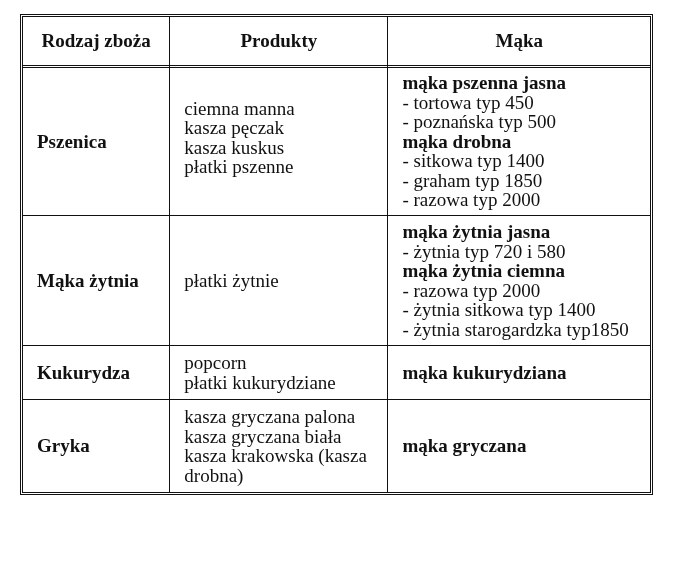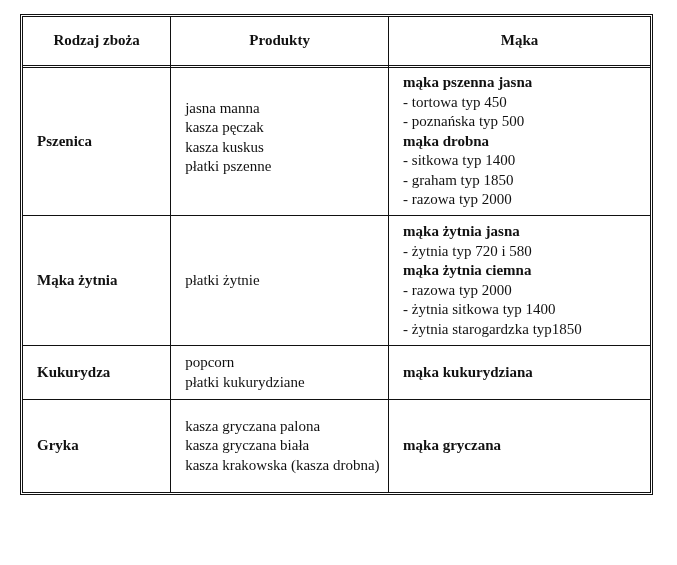--- a/index.html
+++ b/index.html
@@ -5,21 +5,21 @@
     html, body { margin: 0; padding: 0; background: #ffffff; }
     body { width: 677px; height: 565px; position: relative; overflow: hidden;
       font-family: "Liberation Serif", "DejaVu Serif", serif; color: #111; }
     table.grain {
       position: absolute; left: 20px; top: 14px;
       width: 633px; border-collapse: separate; border-spacing: 0;
       border: 3px double #111;
     }
     table.grain td, table.grain th {
       border-right: 1px solid #111; border-bottom: 1px solid #111;
-      vertical-align: middle; font-size: 15px; line-height: 19.5px;
+      vertical-align: middle; font-size: 19px; line-height: 19.5px;
       padding: 0 0 0 14px; text-align: left;
     }
     table.grain tr td:last-child, table.grain tr th:last-child { border-right: none; }
     table.grain tr:last-child td { border-bottom: none; }
     table.grain thead th { height: 48px; text-align: center; padding: 0; font-weight: bold;
       border-bottom: 3px double #111; }
     col.c1 { width: 150px; } col.c2 { width: 220px; } col.c3 { width: 263px; }
     td.grain-name { font-weight: bold; padding-left: 24px; }
     td.products { padding-left: 15px; }
     td.flour { padding-left: 16px; }
@@ -41,21 +41,21 @@
       <th>Rodzaj zboża</th>
       <th>Produkty</th>
       <th>Mąka</th>
     </tr>
   </thead>
   <tbody>
 
     <tr style="height:148px">
       <td class="grain-name">Pszenica</td>
       <td class="products" style="padding-bottom:8px">
-        <span class="line">jasna manna</span>
+        <span class="line">ciemna manna</span>
         <span class="line">kasza pęczak</span>
         <span class="line">kasza kuskus</span>
         <span class="line">płatki pszenne</span>
       </td>
       <td class="flour">
         <span class="line bold">mąka pszenna jasna</span>
         <span class="line">- tortowa typ 450</span>
         <span class="line">- poznańska typ 500</span>
         <span class="line bold">mąka drobna</span>
         <span class="line">- sitkowa typ 1400</span>

